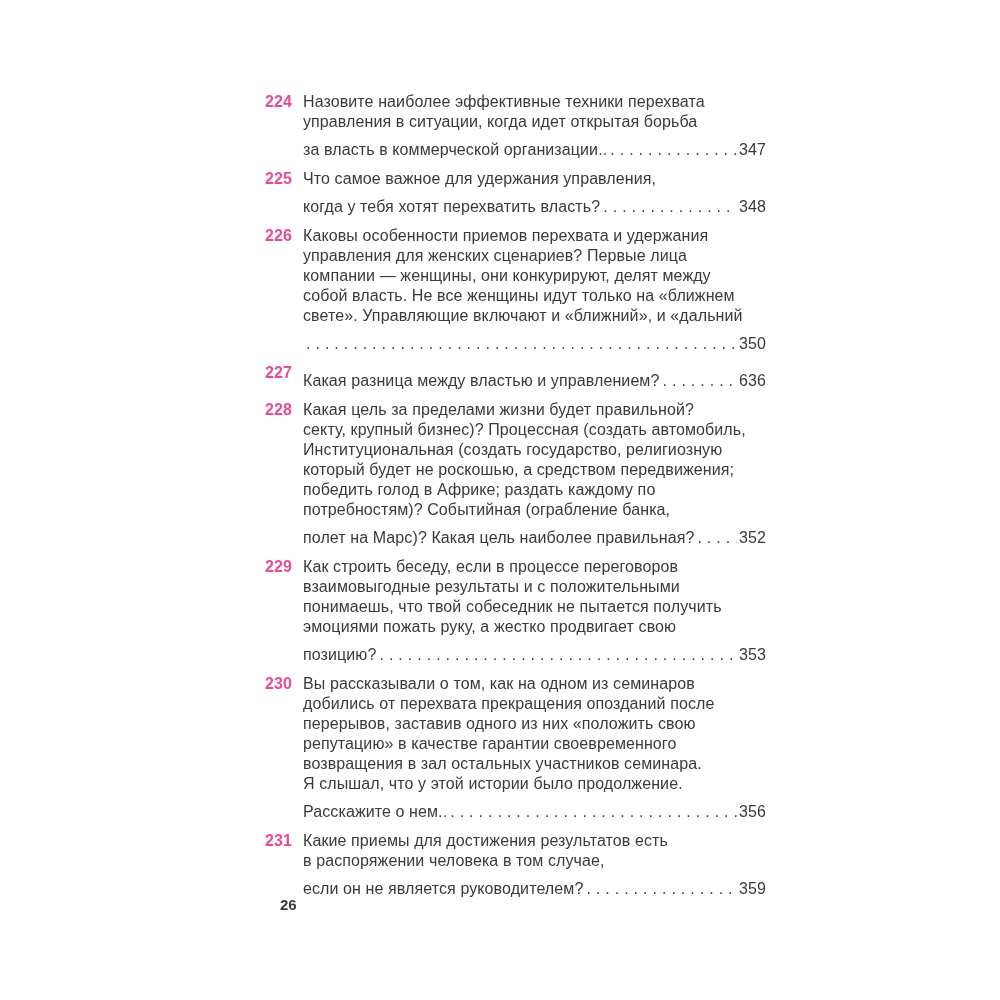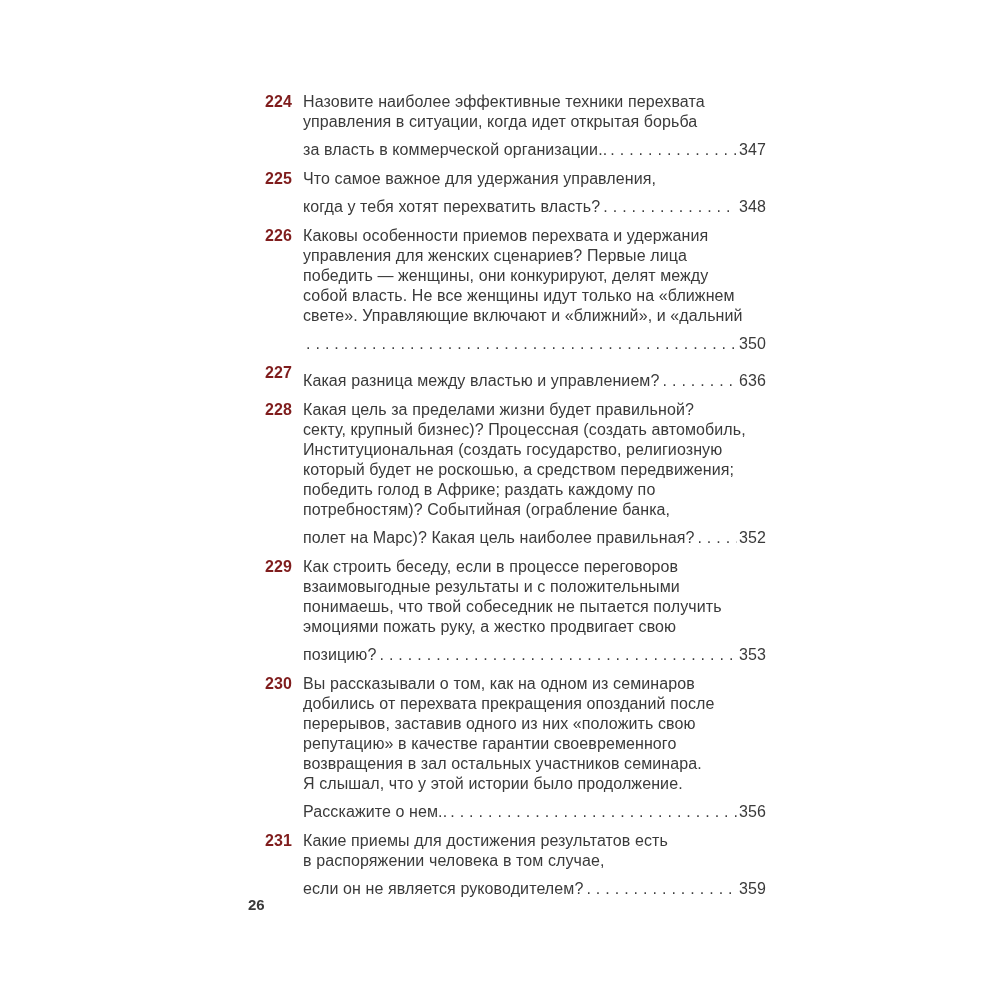--- a/index.html
+++ b/index.html
@@ -25,38 +25,38 @@
   }
   .entry {
     display: flex;
     align-items: flex-start;
     margin-bottom: 9px;
   }
   .entry-num {
     flex: 0 0 38px;
     width: 38px;
     font-weight: 700;
-    color: #7f1d1d;
+    color: #ec4899;
   }
   .entry-body { flex: 1 1 auto; min-width: 0; }
   .entry-line { white-space: nowrap; }
   .entry-last { display: flex; align-items: baseline; margin-top: 8px; }
   .entry-last-text { white-space: nowrap; flex: 0 0 auto; }
   .dot-leader {
     flex: 1 1 auto;
     overflow: hidden;
     white-space: nowrap;
     letter-spacing: 5px;
     margin: 0 2px 0 3px;
     color: #3d3d3d;
   }
   .entry-page { flex: 0 0 auto; }
   .folio {
     position: absolute;
-    left: 248px; top: 896px;
+    left: 280px; top: 896px;
     font-size: 15px;
     font-weight: 600;
     color: #3a3a3a;
   }
 </style>
 </head>
 <body>
 
 <div class="page">
   <div class="toc" id="toc-list">
@@ -81,21 +81,21 @@
             <span class="dot-leader">................................................................................</span>
             <span class="entry-page">348</span>
           </div>
         </div>
       </div>
       <div class="entry">
         <span class="entry-num">226</span>
         <div class="entry-body">
           <div class="entry-line">Каковы особенности приемов перехвата и удержания</div>
           <div class="entry-line">управления для женских сценариев? Первые лица</div>
-          <div class="entry-line">победить — женщины, они конкурируют, делят между</div>
+          <div class="entry-line">компании — женщины, они конкурируют, делят между</div>
           <div class="entry-line">собой власть. Не все женщины идут только на «ближнем</div>
           <div class="entry-line">свете». Управляющие включают и «ближний», и «дальний</div>
           <div class="entry-last">
             <span class="dot-leader">................................................................................</span>
             <span class="entry-page">350</span>
           </div>
         </div>
       </div>
       <div class="entry">
         <span class="entry-num">227</span>

